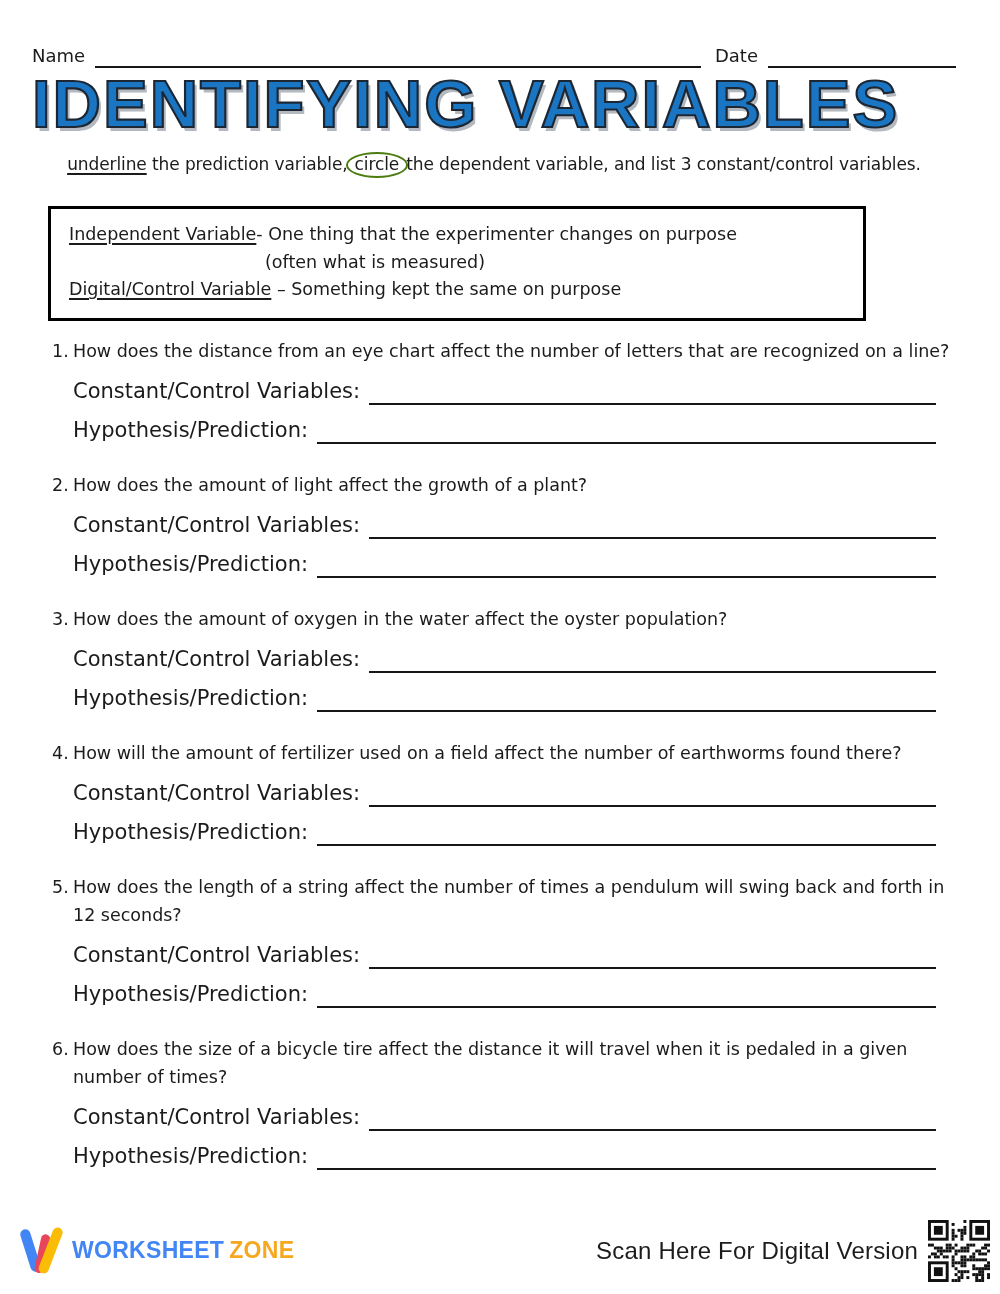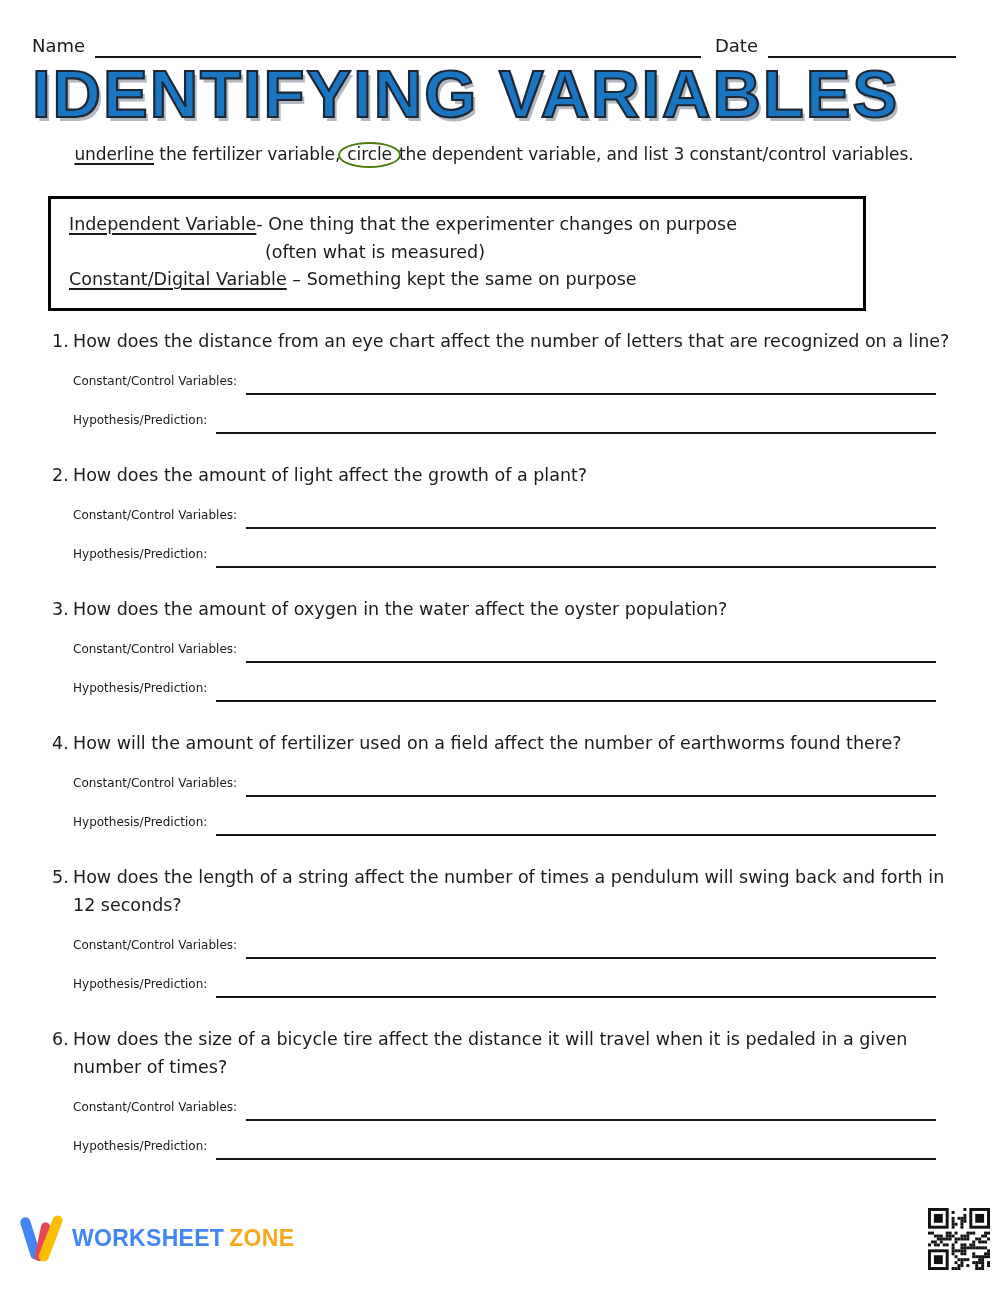--- a/index.html
+++ b/index.html
@@ -7,21 +7,21 @@
   .page {
     position: relative;
     width: 1000px;
     height: 1294px;
     margin: 0 auto;
     background: #ffffff;
     font-family: "DejaVu Sans", sans-serif;
     color: #1b1b1b;
     overflow: hidden;
   }
-  .content { padding: 34px 44px 0 32px; }
+  .content { padding: 44px 44px 0 32px; }
 
   
   .name-row {
     display: flex;
     align-items: flex-end;
     font-size: 18px;
     line-height: 24px;
     font-weight: 500;
   }
   .blank {
@@ -82,31 +82,31 @@
     font-weight: 500;
     margin-bottom: 12px;
   }
   .q-num { width: 21px; flex-shrink: 0; }
   .q-body { flex: 1; }
   .answer-row {
     display: flex;
     align-items: flex-end;
     margin-left: 21px;
     margin-top: 11px;
-    font-size: 12px;
+    font-size: 21px;
     line-height: 28px;
     font-weight: 500;
     padding-right: 20px;
   }
   .answer-row .blank { flex: 1; margin-left: 9px; height: 24px; }
 
   
   .footer {
     position: absolute;
-    left: 0; right: 0; bottom: 16px;
+    left: 0; right: 0; bottom: 4px;
     padding: 0 10px 8px 18px;
     display: flex;
     align-items: flex-end;
     justify-content: space-between;
   }
   .brand { display: flex; align-items: center; padding-bottom: 8px; }
   .brand-text {
     font-family: "Liberation Sans", sans-serif;
     font-size: 23px;
     font-weight: 700;
@@ -135,27 +135,27 @@
     <div class="name-row">
       <span>Name</span>
       <div class="blank name-blank"></div>
       <span>Date</span>
       <div class="blank date-blank"></div>
     </div>
 
     <h1 class="title">IDENTIFYING VARIABLES</h1>
 
     <div class="instr">
-      <div class="i2"><span class="uword">underline</span><span> the fertilizer variable,</span><span class="circled">circle</span><span>the dependent variable, and list 3 constant/control variables.</span></div>
+      <div class="i2"><span class="uword">underline</span><span> the prediction variable,</span><span class="circled">circle</span><span>the dependent variable, and list 3 constant/control variables.</span></div>
     </div>
 
     <div class="defbox">
       <div><span class="term">Independent Variable</span><span>- One thing that the experimenter changes on purpose</span></div>
       <div class="indent">(often what is measured)</div>
-      <div><span class="term">Constant/Digital Variable</span><span> – Something kept the same on purpose</span></div>
+      <div><span class="term">Digital/Control Variable</span><span> – Something kept the same on purpose</span></div>
     </div>
 
     <div class="questions">
 
       <div class="question">
         <div class="q-text">
             <span class="q-num">1.</span>
             <span class="q-body">How does the distance from an eye chart affect the number of letters that are recognized on a line?</span>
           </div>
         <div class="answer-row">
@@ -249,20 +249,21 @@
   <div class="footer">
     <div class="brand">
       <svg width="46" height="48" viewBox="0 0 50 52">
         <line x1="8" y1="9" x2="19" y2="44" stroke="#4285f4" stroke-width="11" stroke-linecap="round"></line>
         <line x1="30" y1="14" x2="23" y2="46" stroke="#e8475a" stroke-width="10" stroke-linecap="round"></line>
         <line x1="28" y1="46" x2="43" y2="7" stroke="#fbbc05" stroke-width="11" stroke-linecap="round"></line>
       </svg>
       <span class="brand-text"><span class="brand-worksheet">WORKSHEET</span><span class="brand-zone">ZONE</span></span>
     </div>
     <div class="scan-area">
+      <span class="scan-text">Scan Here For Digital Version</span>
       <svg id="qr" width="62" height="62" viewBox="0 0 63 63">
         <rect x="0" y="0" width="63" height="63" fill="#ffffff"></rect>
         <g class="modules" fill="#111111">
             <rect x="36" y="0" width="3" height="3"></rect>
             <rect x="24" y="3" width="3" height="3"></rect>
             <rect x="36" y="6" width="3" height="3"></rect>
             <rect x="24" y="9" width="3" height="3"></rect>
             <rect x="30" y="9" width="3" height="3"></rect>
             <rect x="33" y="9" width="3" height="3"></rect>
             <rect x="36" y="9" width="3" height="3"></rect>

